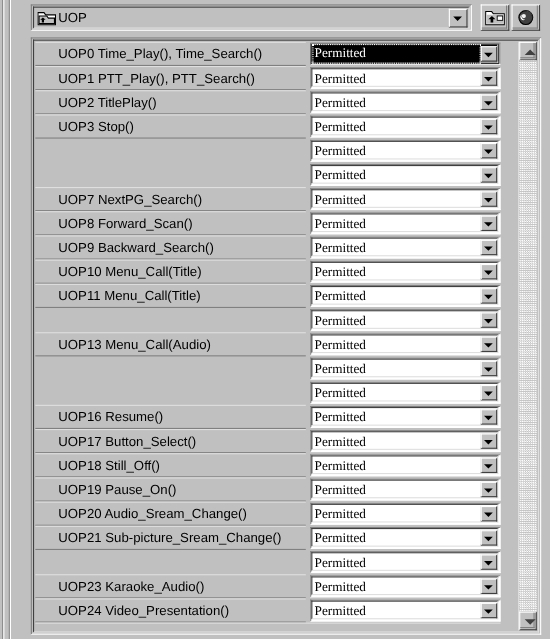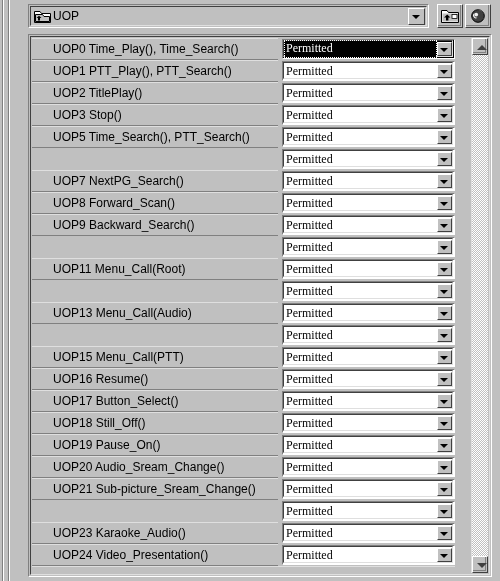--- a/index.html
+++ b/index.html
@@ -390,21 +390,20 @@
           </div>
           <div class="row">
             <div class="row-label">UOP3  Stop()</div>
             <div class="row-select">
               <div class="sel-edge"></div>
               <div class="sel-text">Permitted</div>
               <div class="sel-arrow"></div>
             </div>
           </div>
           <div class="row">
-            <div class="row-label">UOP5  Time_Search(), PTT_Search()</div>
             <div class="row-select">
               <div class="sel-edge"></div>
               <div class="sel-text">Permitted</div>
               <div class="sel-arrow"></div>
             </div>
           </div>
           <div class="row">
             <div class="row-select">
               <div class="sel-edge"></div>
               <div class="sel-text">Permitted</div>
@@ -429,28 +428,29 @@
           </div>
           <div class="row">
             <div class="row-label">UOP9  Backward_Search()</div>
             <div class="row-select">
               <div class="sel-edge"></div>
               <div class="sel-text">Permitted</div>
               <div class="sel-arrow"></div>
             </div>
           </div>
           <div class="row">
-            <div class="row-select">
-              <div class="sel-edge"></div>
-              <div class="sel-text">Permitted</div>
-              <div class="sel-arrow"></div>
-            </div>
-          </div>
-          <div class="row">
-            <div class="row-label">UOP11  Menu_Call(Root)</div>
+            <div class="row-label">UOP10  Menu_Call(Title)</div>
+            <div class="row-select">
+              <div class="sel-edge"></div>
+              <div class="sel-text">Permitted</div>
+              <div class="sel-arrow"></div>
+            </div>
+          </div>
+          <div class="row">
+            <div class="row-label">UOP11  Menu_Call(Title)</div>
             <div class="row-select">
               <div class="sel-edge"></div>
               <div class="sel-text">Permitted</div>
               <div class="sel-arrow"></div>
             </div>
           </div>
           <div class="row">
             <div class="row-select">
               <div class="sel-edge"></div>
               <div class="sel-text">Permitted</div>
@@ -466,21 +466,20 @@
             </div>
           </div>
           <div class="row">
             <div class="row-select">
               <div class="sel-edge"></div>
               <div class="sel-text">Permitted</div>
               <div class="sel-arrow"></div>
             </div>
           </div>
           <div class="row">
-            <div class="row-label">UOP15  Menu_Call(PTT)</div>
             <div class="row-select">
               <div class="sel-edge"></div>
               <div class="sel-text">Permitted</div>
               <div class="sel-arrow"></div>
             </div>
           </div>
           <div class="row">
             <div class="row-label">UOP16  Resume()</div>
             <div class="row-select">
               <div class="sel-edge"></div>

